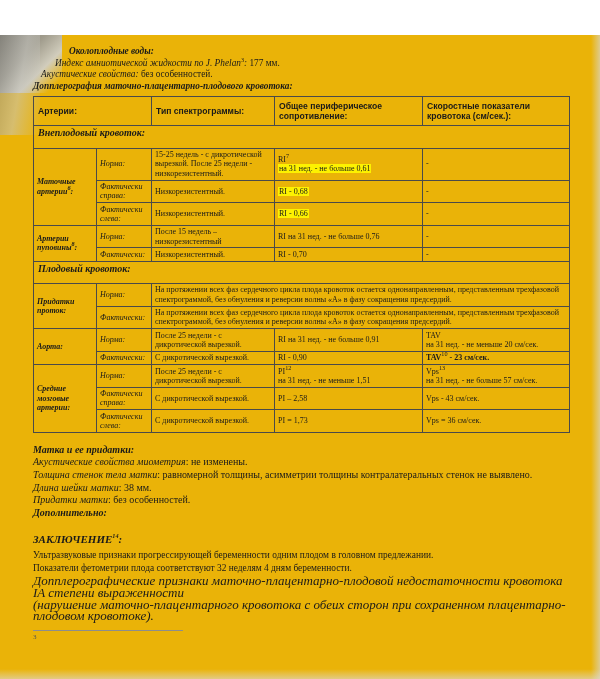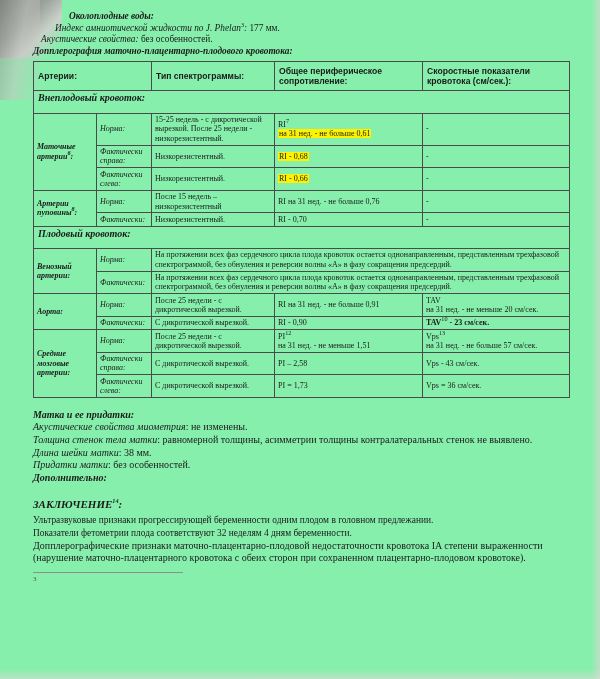--- a/index.html
+++ b/index.html
@@ -13,21 +13,22 @@
     position: relative;
     overflow: hidden;
     font-family: "Liberation Serif", "DejaVu Serif", serif;
     color: #1a1a1a;
   }
 
   
   .page {
     position: absolute;
     inset: 0;
-    background: #86efac;
+    background: #eab308;
+    margin-top: 35px;
   }
 
   
   .scan-shadow {
     position: absolute;
     left: 0; top: 0;
     width: 62px; height: 58px;
     background: linear-gradient(135deg, #6f6f6f 0%, #9a9a98 38%, #cfcfcc 64%, rgba(253,253,251,0) 88%);
     opacity: .92;
   }
@@ -146,22 +147,23 @@
     font-style: italic;
     font-size: 11px;
     margin-top: 14px;
     margin-bottom: 4px;
   }
   .concl-line {
     font-size: 9.4px;
     line-height: 13px;
   }
   .concl-line.small {
-    font-size: 10px;
+    font-size: 13px;
     line-height: 11.6px;
+    font-style: italic;
   }
 
   .footnote-rule {
     margin-top: 8px;
     width: 150px;
     height: 1px;
     background: #8d8d8d;
   }
   .page-num {
     font-size: 7px;
@@ -256,21 +258,21 @@
           <td>Низкорезистентный.</td>
           <td>RI - 0,70</td>
           <td class="dash">-</td>
         </tr>
 
         <tr class="section-band">
           <td colspan="5">Плодовый кровоток:</td>
         </tr>
 
         <tr>
-          <td class="group-label" rowspan="2"><span>Венозный артерии:</span></td>
+          <td class="group-label" rowspan="2"><span>Придатки проток:</span></td>
           <td class="subrow-label">Норма:</td>
           <td colspan="3" class="wide">На протяжении всех фаз сердечного цикла плода кровоток остается однонаправленным, представленным трехфазовой спектрограммой, без обнуления и реверсии волны «А» в фазу сокращения предсердий.</td>
         </tr>
 
         <tr>
           <td class="subrow-label">Фактически:</td>
           <td colspan="3" class="wide">На протяжении всех фаз сердечного цикла плода кровоток остается однонаправленным, представленным трехфазовой спектрограммой, без обнуления и реверсии волны «А» в фазу сокращения предсердий.</td>
         </tr>
 
         <tr>

